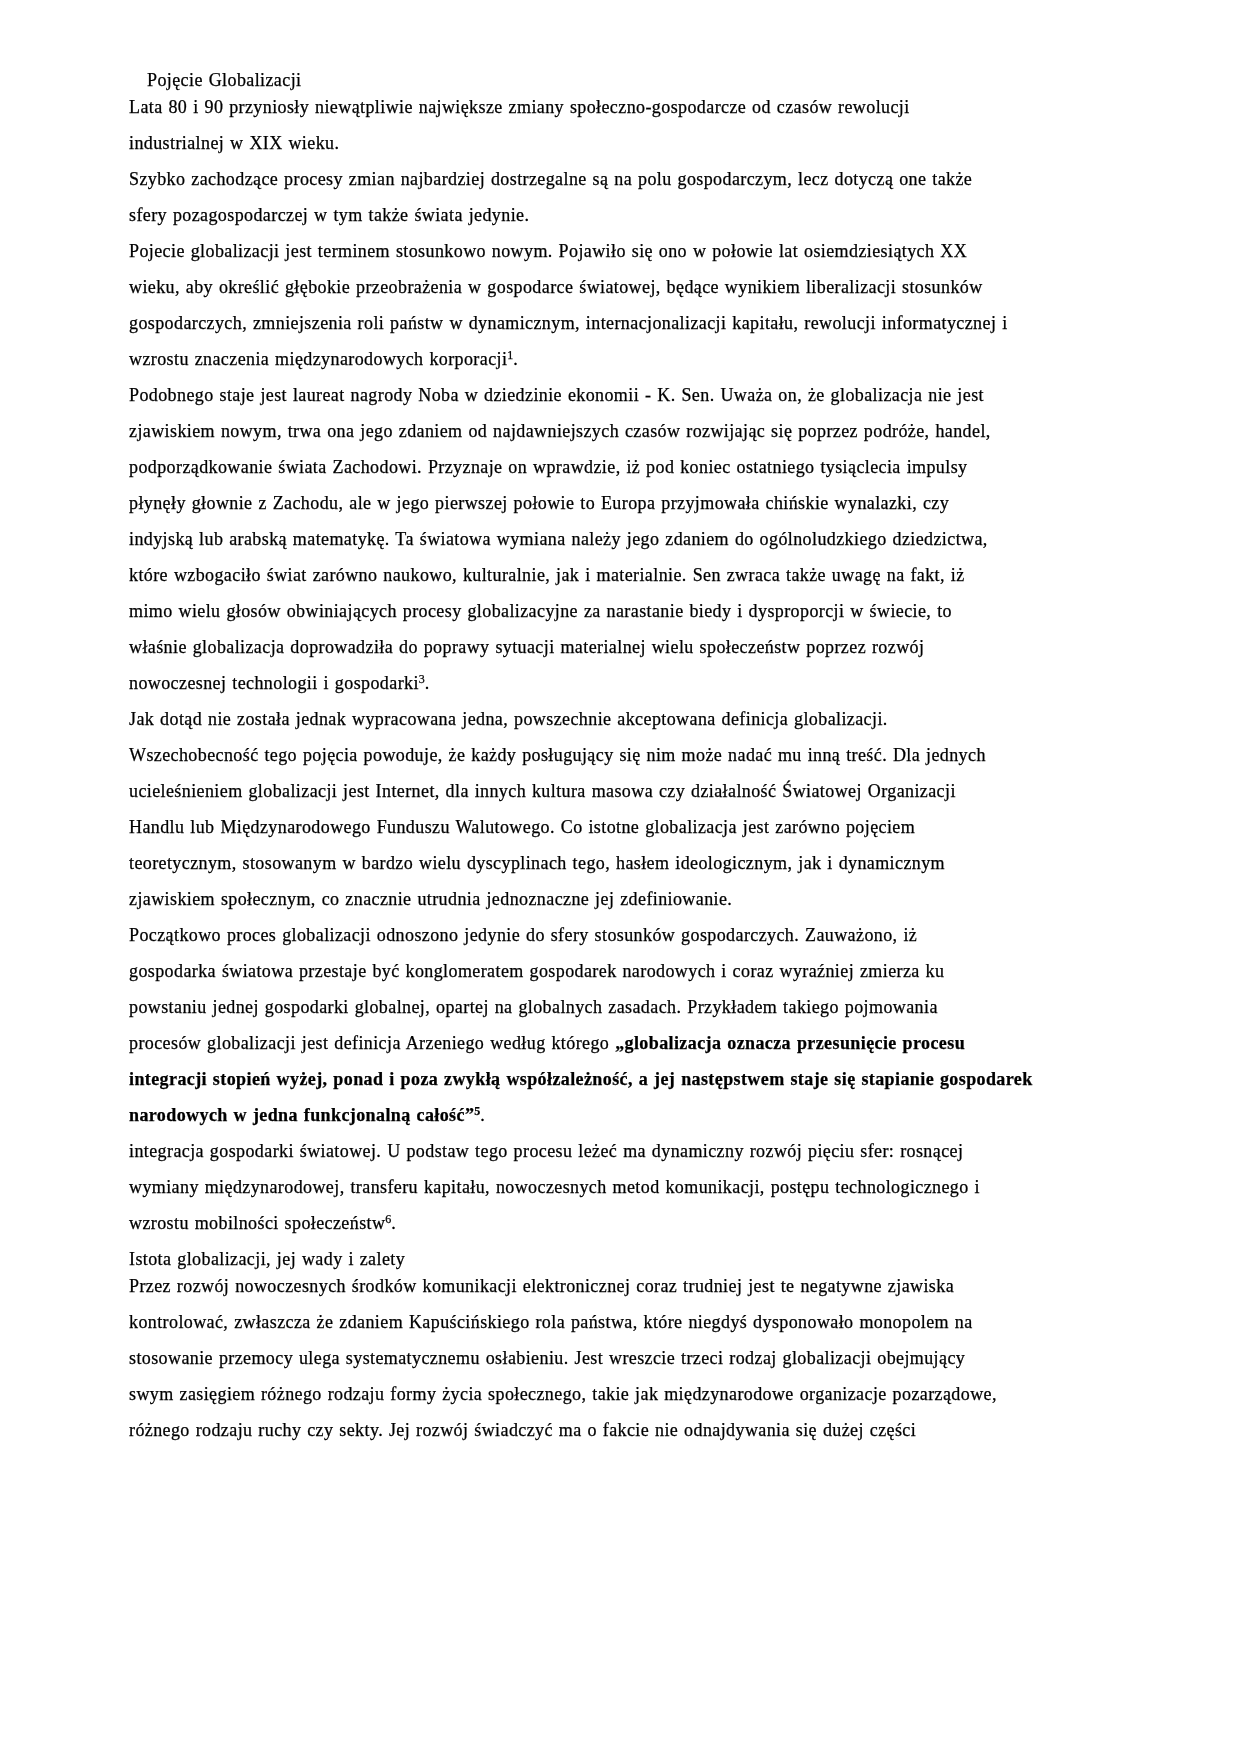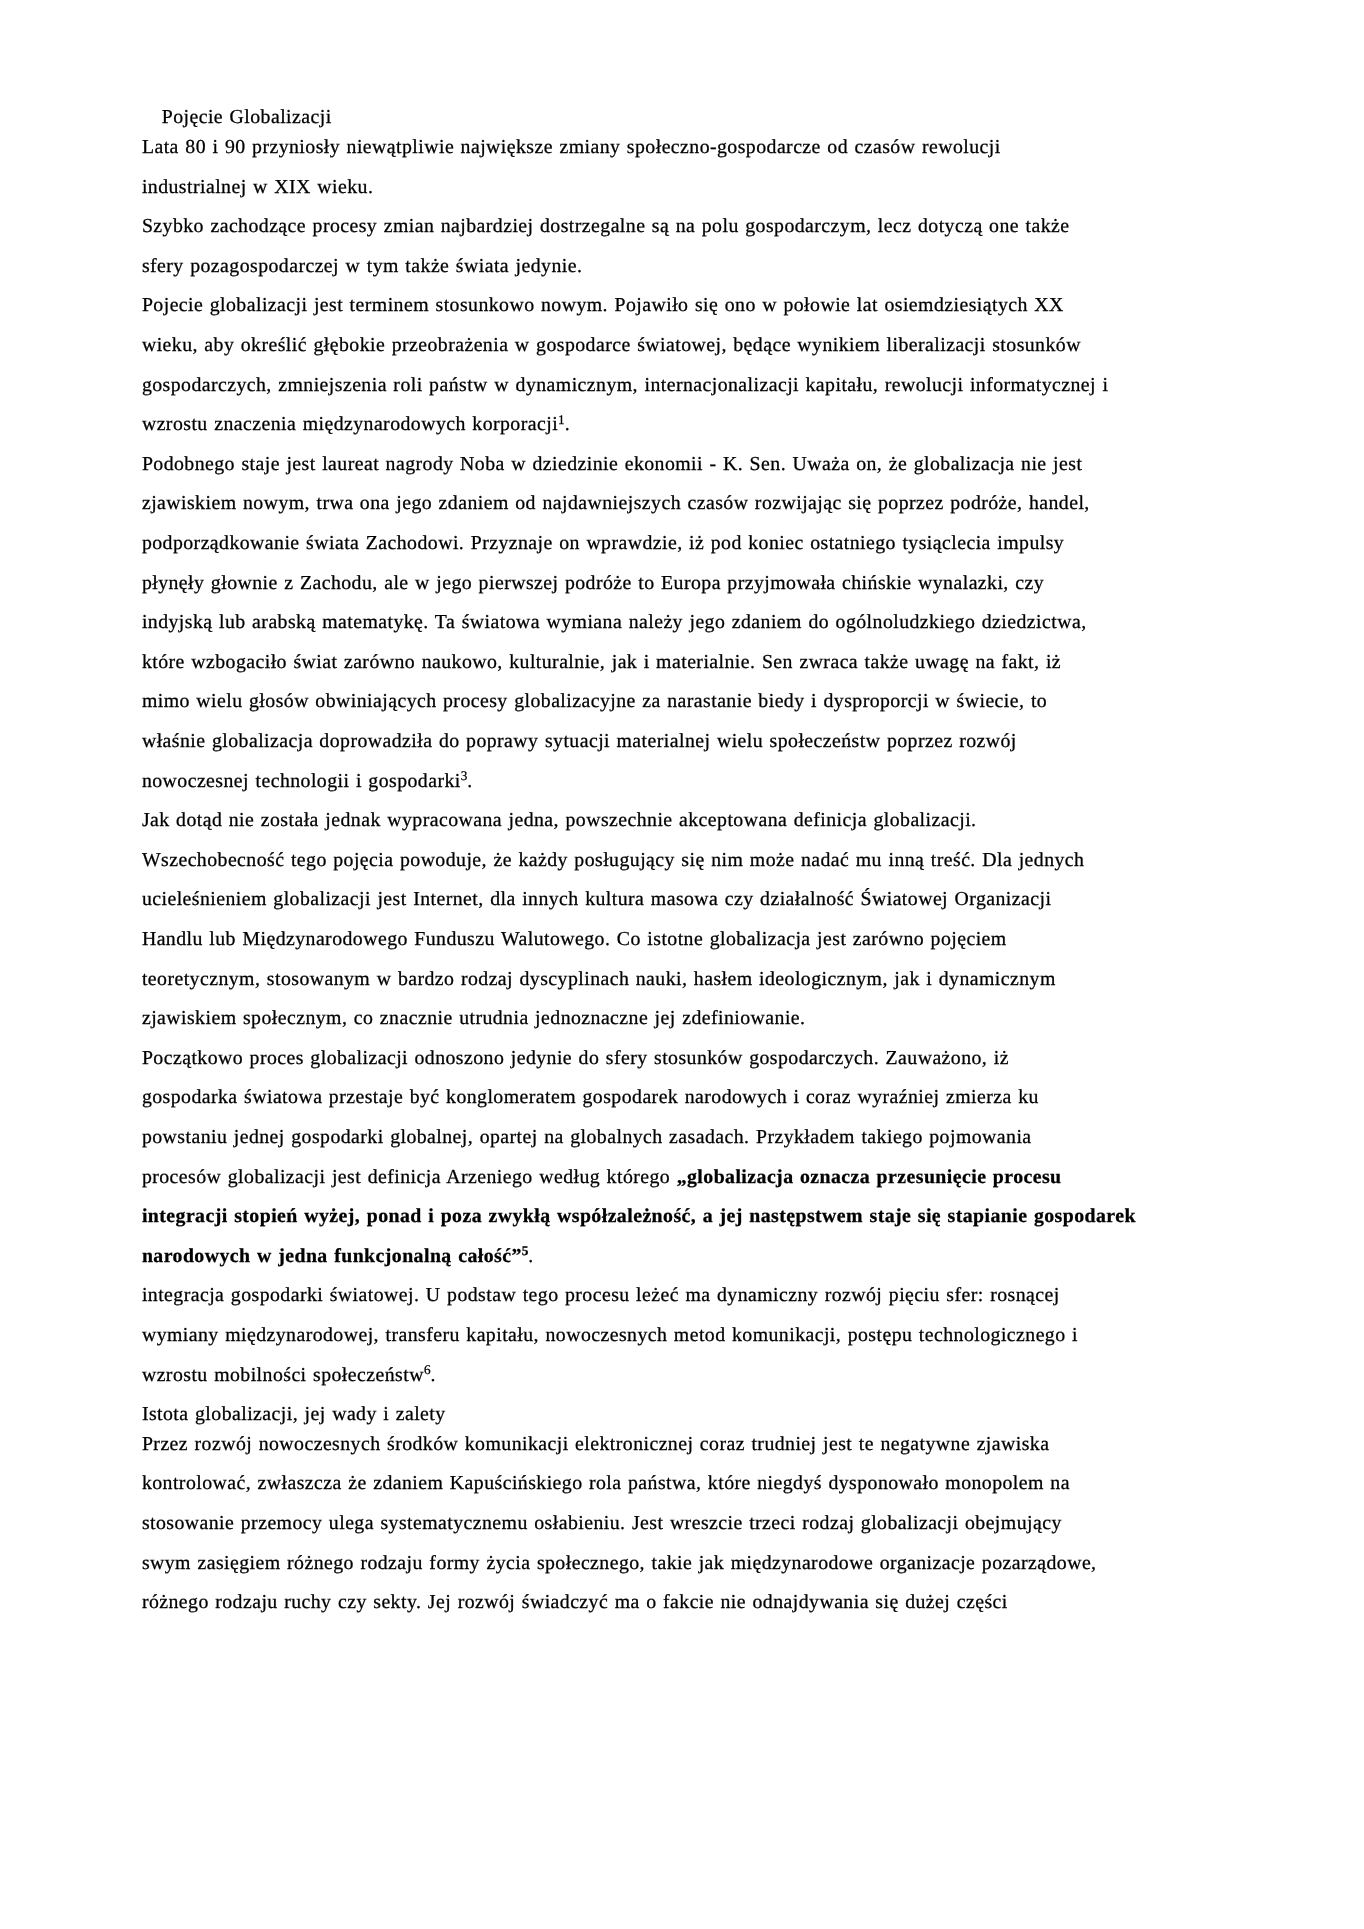--- a/index.html
+++ b/index.html
@@ -9,21 +9,21 @@
   }
   body {
     width: 1240px;
     height: 1754px;
     overflow: hidden;
   }
   .doc-page {
     box-sizing: border-box;
     width: 1240px;
     height: 1754px;
-    padding: 96px 100px 0 129px;
+    padding: 70px 100px 0 129px;
     background: #ffffff;
     color: #000000;
     font-family: "Liberation Serif", "DejaVu Serif", serif;
     font-size: 18px;
     letter-spacing: 0.4px;
     word-spacing: 1px;
     -webkit-text-stroke: 0.25px currentColor;
   }
   .ln {
     height: 36px;            
@@ -56,31 +56,31 @@
     <div class="ln"><span>industrialnej w XIX wieku.</span></div>
     <div class="ln"><span>Szybko zachodzące procesy zmian najbardziej dostrzegalne są na polu gospodarczym, lecz dotyczą one także</span></div>
     <div class="ln"><span>sfery pozagospodarczej w tym także świata jedynie.</span></div>
     <div class="ln"><span>Pojecie globalizacji jest terminem stosunkowo nowym. Pojawiło się ono w połowie lat osiemdziesiątych XX</span></div>
     <div class="ln"><span>wieku, aby określić głębokie przeobrażenia w gospodarce światowej, będące wynikiem liberalizacji stosunków</span></div>
     <div class="ln"><span>gospodarczych, zmniejszenia roli państw w dynamicznym, internacjonalizacji kapitału, rewolucji informatycznej i</span></div>
     <div class="ln"><span>wzrostu znaczenia międzynarodowych korporacji</span><span class="sup">1</span><span>.</span></div>
     <div class="ln"><span>Podobnego staje jest laureat nagrody Noba w dziedzinie ekonomii - K. Sen. Uważa on, że globalizacja nie jest</span></div>
     <div class="ln"><span>zjawiskiem nowym, trwa ona jego zdaniem od najdawniejszych czasów rozwijając się poprzez podróże, handel,</span></div>
     <div class="ln"><span>podporządkowanie świata Zachodowi. Przyznaje on wprawdzie, iż pod koniec ostatniego tysiąclecia impulsy</span></div>
-    <div class="ln"><span>płynęły głownie z Zachodu, ale w jego pierwszej podróże to Europa przyjmowała chińskie wynalazki, czy</span></div>
+    <div class="ln"><span>płynęły głownie z Zachodu, ale w jego pierwszej połowie to Europa przyjmowała chińskie wynalazki, czy</span></div>
     <div class="ln"><span>indyjską lub arabską matematykę. Ta światowa wymiana należy jego zdaniem do ogólnoludzkiego dziedzictwa,</span></div>
     <div class="ln"><span>które wzbogaciło świat zarówno naukowo, kulturalnie, jak i materialnie. Sen zwraca także uwagę na fakt, iż</span></div>
     <div class="ln"><span>mimo wielu głosów obwiniających procesy globalizacyjne za narastanie biedy i dysproporcji w świecie, to</span></div>
     <div class="ln"><span>właśnie globalizacja doprowadziła do poprawy sytuacji materialnej wielu społeczeństw poprzez rozwój</span></div>
     <div class="ln"><span>nowoczesnej technologii i gospodarki</span><span class="sup">3</span><span>.</span></div>
     <div class="ln"><span>Jak dotąd nie została jednak wypracowana jedna, powszechnie akceptowana definicja globalizacji.</span></div>
     <div class="ln"><span>Wszechobecność tego pojęcia powoduje, że każdy posługujący się nim może nadać mu inną treść. Dla jednych</span></div>
     <div class="ln"><span>ucieleśnieniem globalizacji jest Internet, dla innych kultura masowa czy działalność Światowej Organizacji</span></div>
     <div class="ln"><span>Handlu lub Międzynarodowego Funduszu Walutowego. Co istotne globalizacja jest zarówno pojęciem</span></div>
-    <div class="ln"><span>teoretycznym, stosowanym w bardzo rodzaj dyscyplinach nauki, hasłem ideologicznym, jak i dynamicznym</span></div>
+    <div class="ln"><span>teoretycznym, stosowanym w bardzo wielu dyscyplinach tego, hasłem ideologicznym, jak i dynamicznym</span></div>
     <div class="ln"><span>zjawiskiem społecznym, co znacznie utrudnia jednoznaczne jej zdefiniowanie.</span></div>
     <div class="ln"><span>Początkowo proces globalizacji odnoszono jedynie do sfery stosunków gospodarczych. Zauważono, iż</span></div>
     <div class="ln"><span>gospodarka światowa przestaje być konglomeratem gospodarek narodowych i coraz wyraźniej zmierza ku</span></div>
     <div class="ln"><span>powstaniu jednej gospodarki globalnej, opartej na globalnych zasadach. Przykładem takiego pojmowania</span></div>
     <div class="ln"><span>procesów globalizacji jest definicja Arzeniego według którego </span><span class="bi">„globalizacja oznacza przesunięcie procesu</span></div>
     <div class="ln"><span class="bi">integracji stopień wyżej, ponad i poza zwykłą współzależność, a jej następstwem staje się stapianie gospodarek</span></div>
     <div class="ln"><span class="bi">narodowych w jedna funkcjonalną całość”</span><span class="bi sup">5</span><span>.</span></div>
     <div class="ln"><span>integracja gospodarki światowej. U podstaw tego procesu leżeć ma dynamiczny rozwój pięciu sfer: rosnącej</span></div>
     <div class="ln"><span>wymiany międzynarodowej, transferu kapitału, nowoczesnych metod komunikacji, postępu technologicznego i</span></div>
     <div class="ln"><span>wzrostu mobilności społeczeństw</span><span class="sup">6</span><span>.</span></div>

